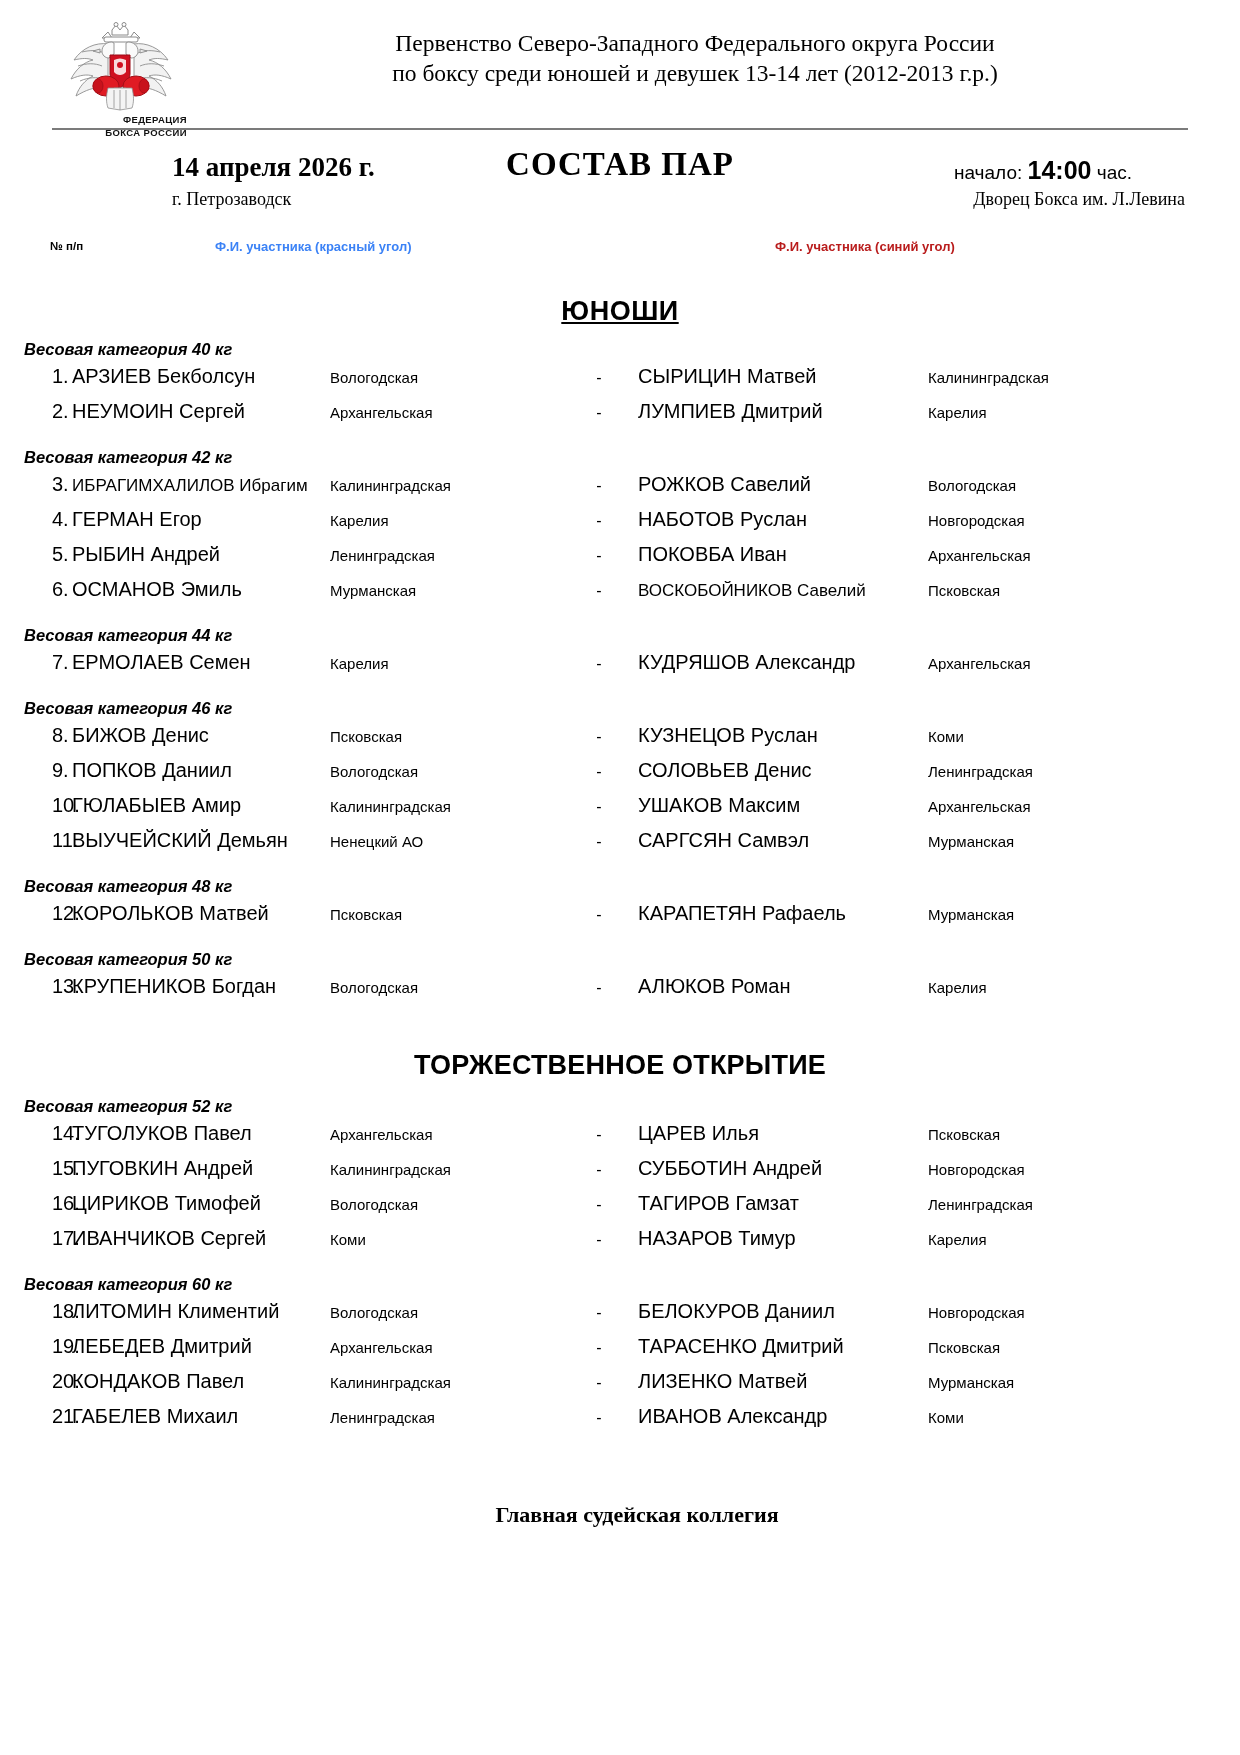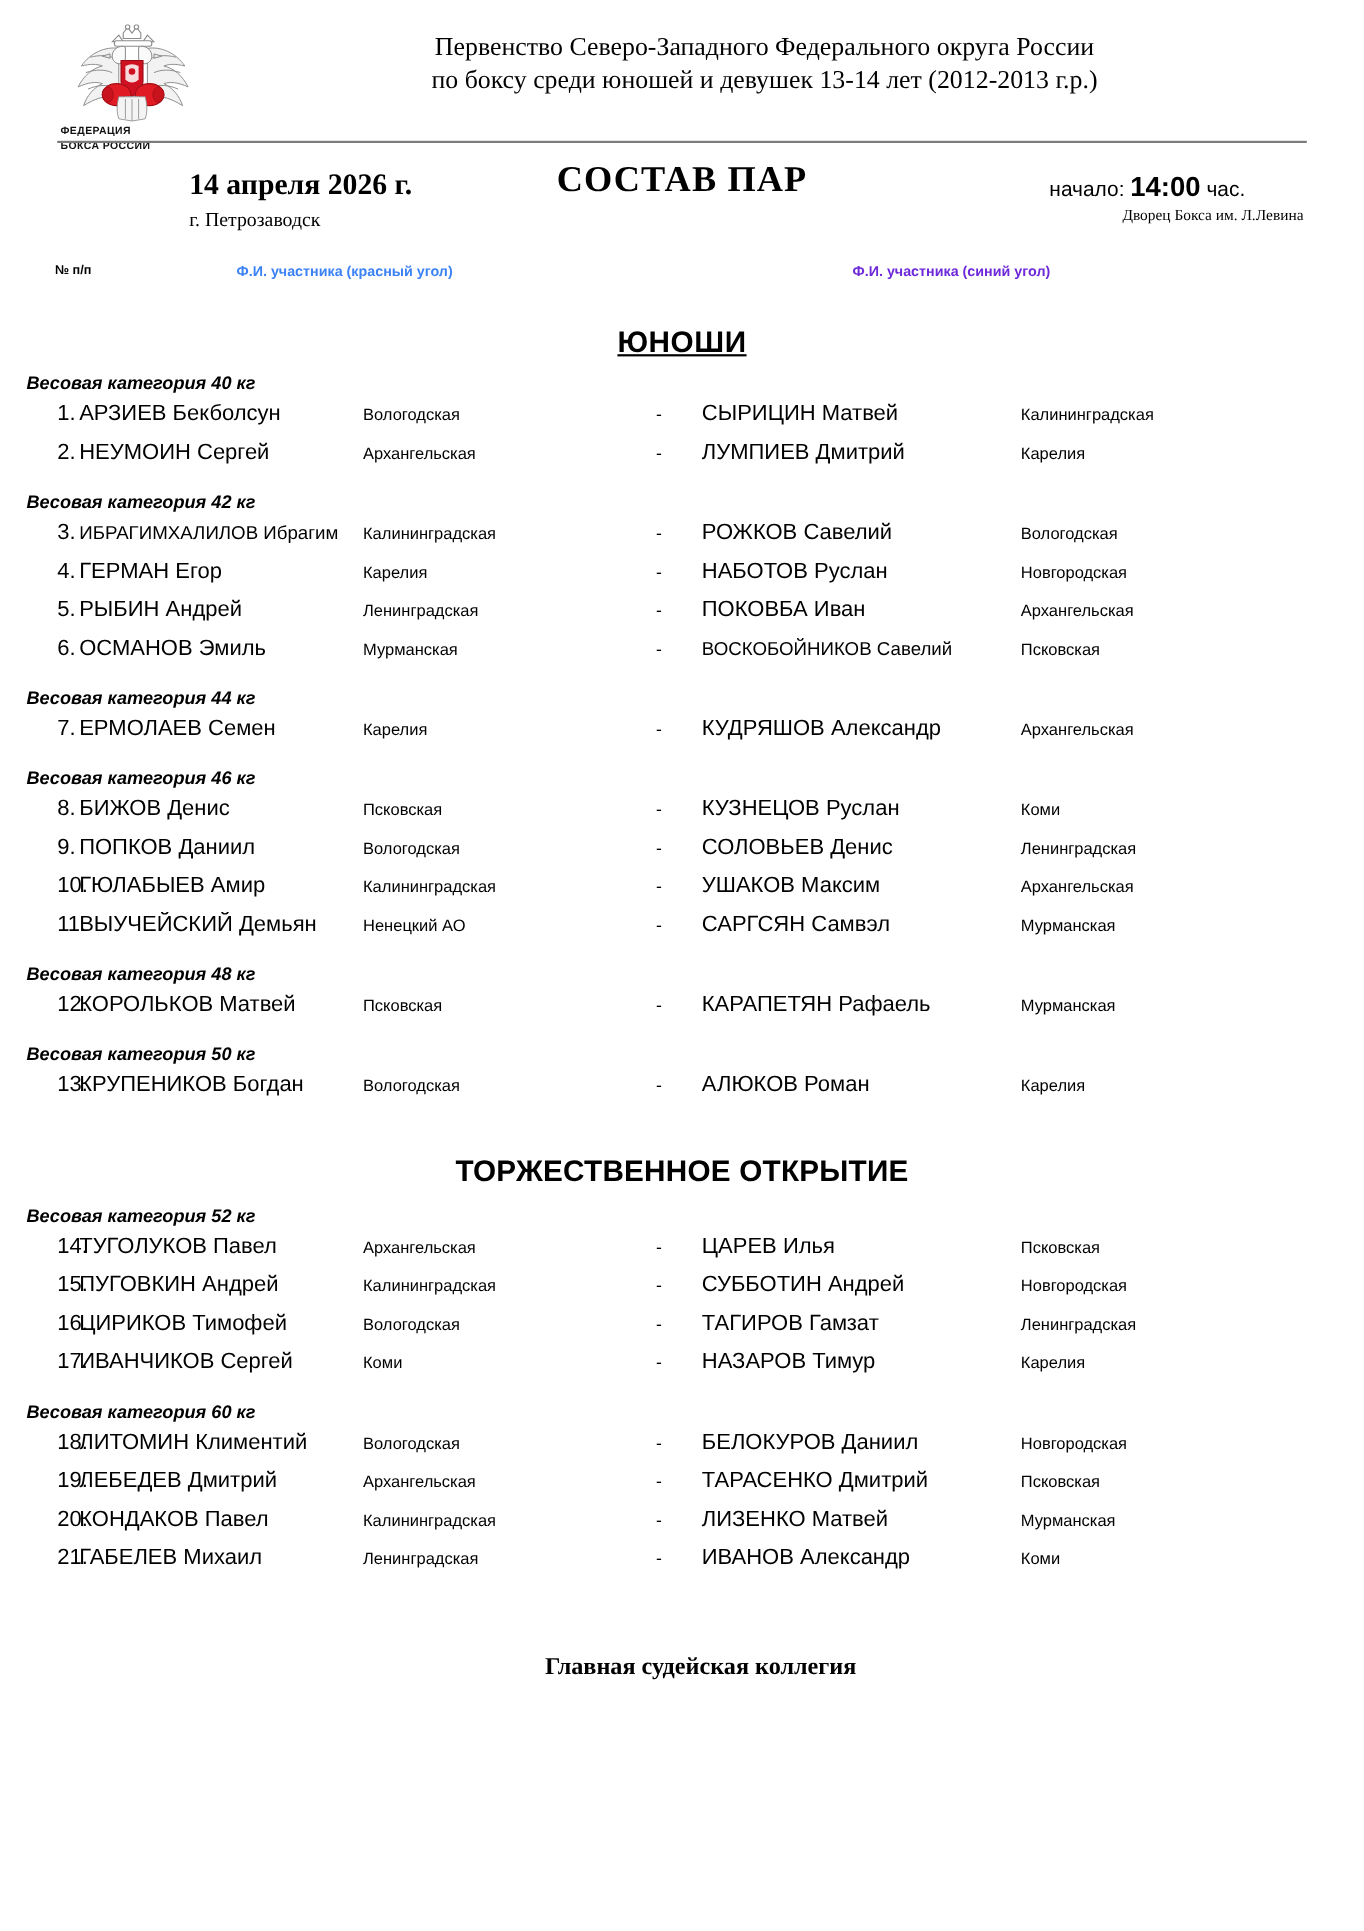--- a/index.html
+++ b/index.html
@@ -26,21 +26,21 @@
   
   .header {
     position: relative;
     height: 128px;
   }
   .logo-block {
     position: absolute;
     left: 55px;
     top: 22px;
     width: 132px;
-    text-align: left;
+    text-align: right;
   }
   .logo-svg { display: block; margin: 0 auto; }
   .logo-caption {
     font-family: "Liberation Sans", sans-serif;
     font-size: 9.5px;
     font-weight: bold;
     letter-spacing: 0.4px;
     line-height: 11px;
     margin-top: 2px;
     color: #111;
@@ -110,21 +110,21 @@
   .meta-start .big {
     font-size: 25px;
     font-weight: bold;
   }
   .meta-start .lab { font-weight: normal; }
   .meta-venue {
     position: absolute;
     right: 55px;
     top: 45px;
     font-family: "Liberation Serif", serif;
-    font-size: 14px;
+    font-size: 18px;
     white-space: nowrap;
   }
 
   
   .collabels {
     position: relative;
     height: 34px;
     padding-left: 20px;
   }
   .lab-num {
@@ -141,21 +141,21 @@
     font-size: 13px;
     font-weight: bold;
     color: #3b82f6;
   }
   .lab-blue {
     position: absolute;
     left: 775px;
     top: 3px;
     font-size: 13px;
     font-weight: bold;
-    color: #6d28d9;
+    color: #b91c1c;
   }
 
   
   .section-head {
     text-align: center;
     font-size: 27px;
     font-weight: bold;
     text-decoration: underline;
     margin-top: 26px;
     margin-bottom: 10px;

